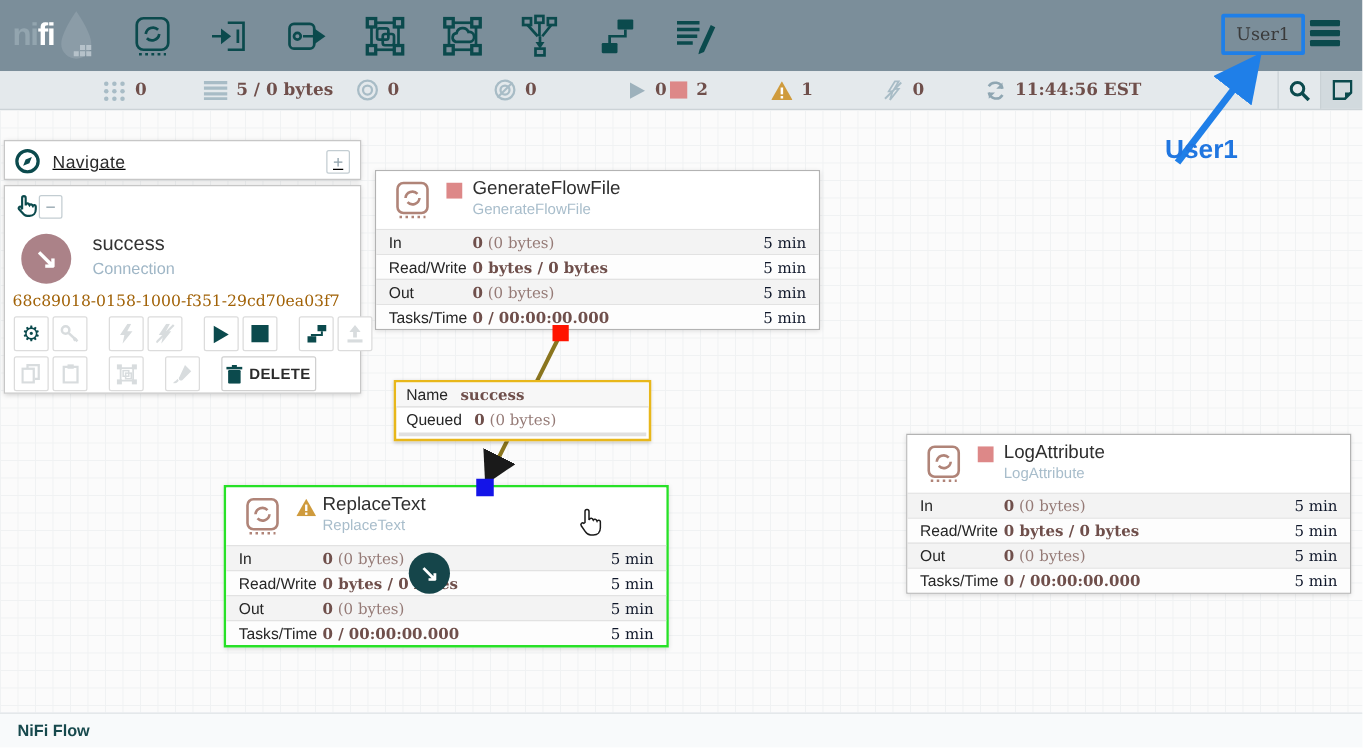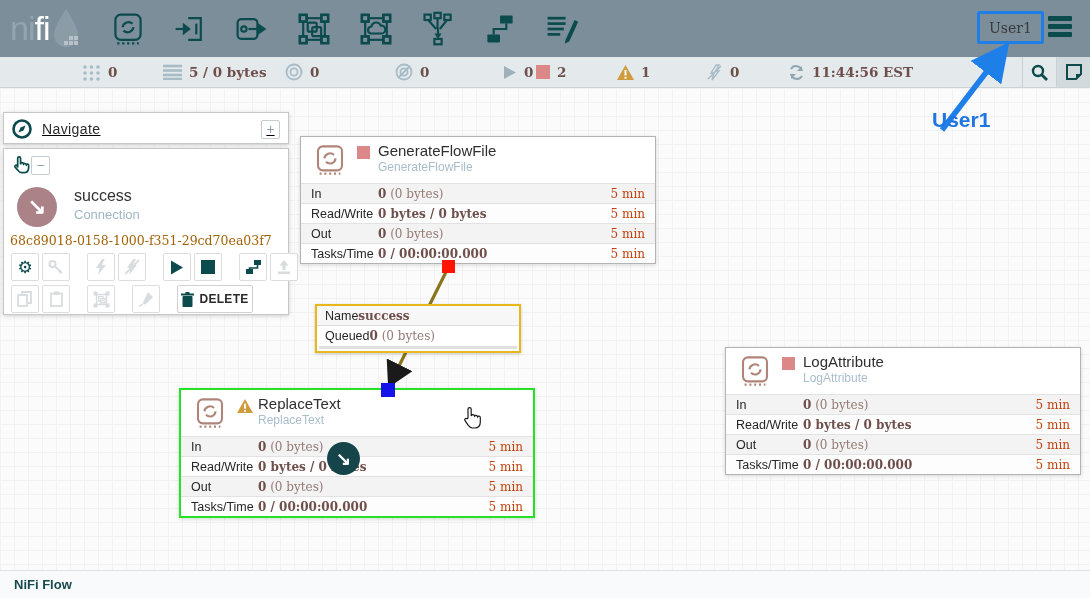--- a/index.html
+++ b/index.html
@@ -2,21 +2,21 @@
 <html><head>
 <meta charset="utf-8">
 <style>
   * { margin:0; padding:0; box-sizing:border-box; }
   body { font-family:"Liberation Sans", sans-serif; }
   .screen { position:relative; width:1090px; height:598px; overflow:hidden; background:#fff; }
 
   
   .header { position:absolute; left:0; top:0; width:1090px; height:57px; background:#7b8e9a; display:flex; align-items:center; }
   .logo { display:flex; align-items:center; margin-left:10px; }
-  .logo-text { font-size:34px; font-weight:normal; letter-spacing:-1px; line-height:57px; }
+  .logo-text { font-size:25px; font-weight:bold; letter-spacing:-1px; line-height:57px; }
   .logo-ni { color:#93a5af; }
   .logo-fi { color:#ffffff; }
   .toolbar { display:flex; align-items:center; margin-left:28px; gap:25px; }
   .tb-icon { width:37px; height:37px; display:flex; align-items:center; justify-content:center; cursor:pointer; }
   .tb-icon svg { stroke:#0b4a4d; fill:none; stroke-width:2.4; }
   .user-box { position:absolute; left:977px; top:11px; width:67px; height:33px; border:3px solid #1f7fe8; border-radius:2px; display:flex; align-items:center; justify-content:center; }
   .user-label { font-family:"DejaVu Serif", serif; font-size:14px; color:#3a3a3a; }
   .hamburger { position:absolute; left:1048px; top:16px; width:24px; cursor:pointer; }
   .hamburger div { height:4.5px; background:#0b4a4d; margin-bottom:3.5px; border-radius:1px; }
 
@@ -60,25 +60,25 @@
   .picon { position:absolute; left:13px; top:7px; }
   .pstatus { position:absolute; left:56px; top:9px; }
   .pname { position:absolute; left:77px; top:5px; font-size:15px; color:#2f2f2f; }
   .ptype { position:absolute; left:77px; top:23px; font-size:12px; color:#a8bdcb; }
   .prow { height:20px; display:flex; align-items:center; border-top:1px solid #e2e2e2; padding:0 10px; }
   .prow:nth-child(odd) { background:#f3f3f3; }
   .prow:nth-child(even) { background:#fdfdfd; }
   .plabel { width:67px; font-size:12.5px; color:#262626; }
   .pval { flex:1; font-family:"DejaVu Serif", serif; font-size:12px; color:#957a76; }
   .pval b { color:#6f4f4b; }
-  .pwin { font-family:"DejaVu Serif", serif; font-size:12px; color:#c2410c; }
+  .pwin { font-family:"DejaVu Serif", serif; font-size:12px; color:#0f172a; }
 
   
   .conn-label { position:absolute; left:315px; top:216px; width:206px; background:#fff; border:2px solid #e8b71a; box-shadow:0 1px 3px rgba(0,0,0,.2); cursor:pointer; }
-  .cl-row { height:20px; display:flex; align-items:center; padding:0 8px; gap:0; }
+  .cl-row { height:20px; display:flex; align-items:center; padding:0 8px; gap:10px; }
   .cl-row1 { background:#f7f7f7; border-bottom:1px solid #ddd; }
   .cl-key { font-size:12.5px; color:#262626; }
   .cl-val { font-family:"DejaVu Serif", serif; font-size:12px; font-weight:bold; color:#6f4f4b; }
   .cl-val .rest { font-weight:normal; color:#957a76; }
   .cl-meter { height:3px; background:#e0e0e0; margin:0 2px 2px 2px; }
 
   
   .ep { position:absolute; }
   .ep-red { left:442px; top:172px; width:13px; height:13px; background:#ff1400; }
   .ep-blue { left:381px; top:295px; width:14px; height:14px; background:#1414e8; }

